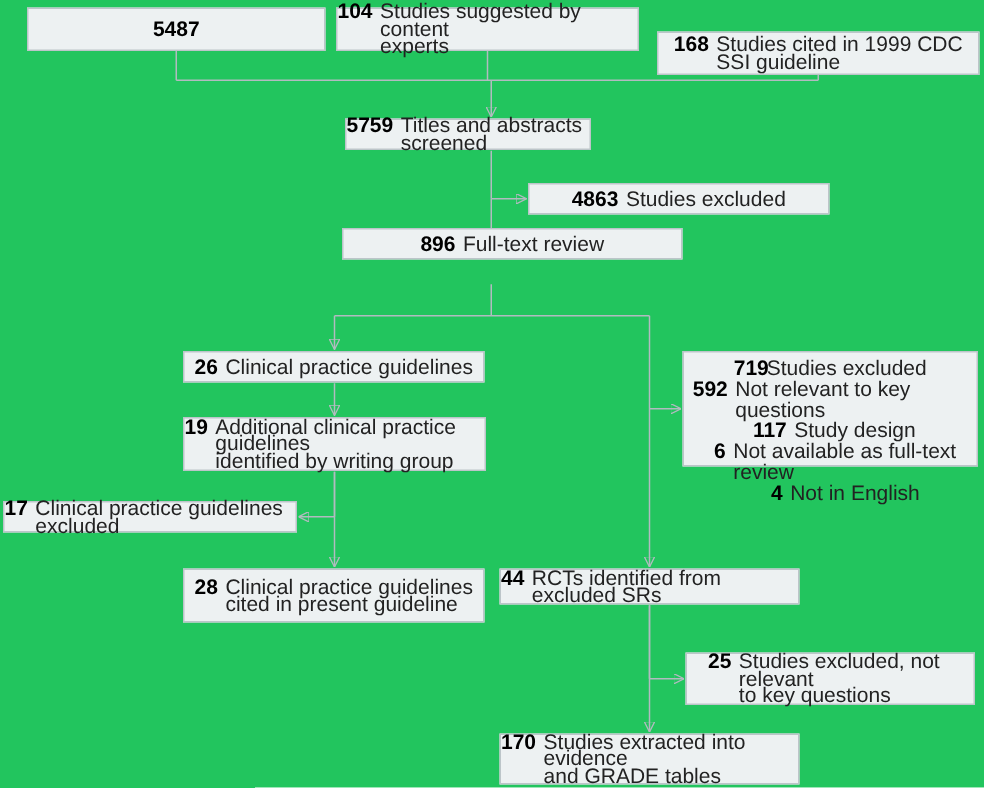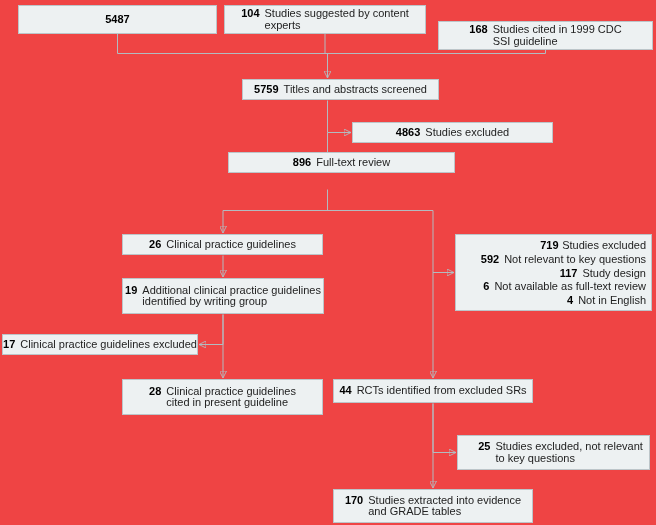--- a/index.html
+++ b/index.html
@@ -1,53 +1,53 @@
 <!DOCTYPE html>
 <html><head>
 <meta charset="utf-8">
 <style>
   html,body { margin:0; padding:0; background:#ffffff; }
   .canvas {
     position:relative;
     width:656px; height:525px;
-    background:#ef4444;
+    background:#22c55e;
     font-family:"Liberation Sans", sans-serif;
-    font-size:11px;
+    font-size:14px;
     color:#222222;
     overflow:hidden;
   }
   svg.wires { position:absolute; left:0; top:0; width:656px; height:525px; pointer-events:none; }
   svg.wires path { stroke:#b2bbc0; stroke-width:1; fill:none; }
 
   .box {
     position:absolute;
     background:#edf1f2;
     border:1px solid #bcc5c9;
     box-sizing:border-box;
     display:flex;
     justify-content:center;
     align-items:center;
   }
   .pair { display:flex; gap:5px; align-items:flex-start; }
   .num { font-weight:bold; color:#000000; white-space:nowrap; line-height:11.5px; }
   .label { white-space:pre-line; line-height:11.5px; }
 
   
-  .box.list { flex-direction:column; justify-content:flex-start; align-items:flex-end; padding:4px 5px; }
+  .box.list { flex-direction:column; justify-content:flex-start; align-items:center; padding:4px 5px; }
   .box.list .row { display:flex; gap:5px; line-height:13.8px; }
   .box.list .num { line-height:inherit; text-align:right; }
   .box.list .label { line-height:inherit; }
   .box.list .n-main { width:17px; }
   .box.list .n-sub { width:28px; }
 
   
   .b-lit      { left:18px;  top:5px;   width:199px; height:29px; }
   .b-experts  { left:224px; top:5px;   width:202px; height:29px; }
   .b-cdc      { left:438px; top:21px;   width:215px; height:29px; }
-  .b-screened { left:242px; top:79px;  width:197px; height:21px;text-align:right; }
+  .b-screened { left:230px; top:79px;  width:164px; height:21px; }
   .b-excl4863 { left:352px; top:122px; width:201px; height:21px; }
   .b-fulltext { left:228px; top:152px; width:227px; height:21px; }
   .b-cpg26    { left:122px; top:234px; width:201px; height:21px; }
   .b-excl719  { left:455px; top:234px; width:197px; height:77px; }
   .b-cpg19    { left:122px; top:278px; width:202px; height:36px; }
   .b-cpg17    { left:2px;   top:334px; width:196px; height:21px; }
   .b-cpg28    { left:122px; top:379px; width:201px; height:36px; }
   .b-rct44    { left:333px; top:379px; width:200px; height:24px; }
   .b-excl25   { left:457px; top:435px; width:193px; height:35px;padding-left:14px; }
   .b-final170 { left:333px; top:489px; width:200px; height:34px; }

